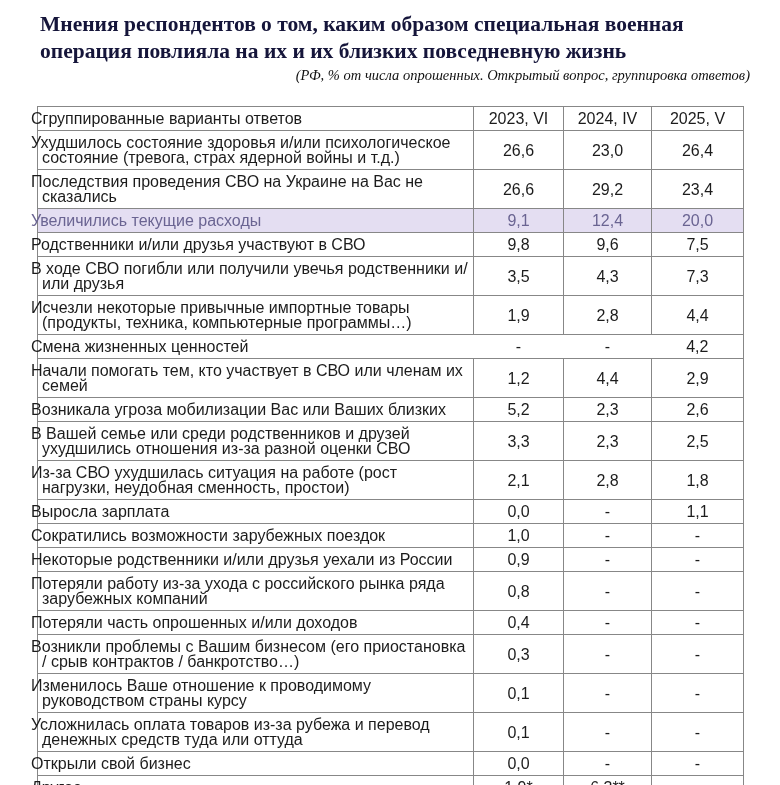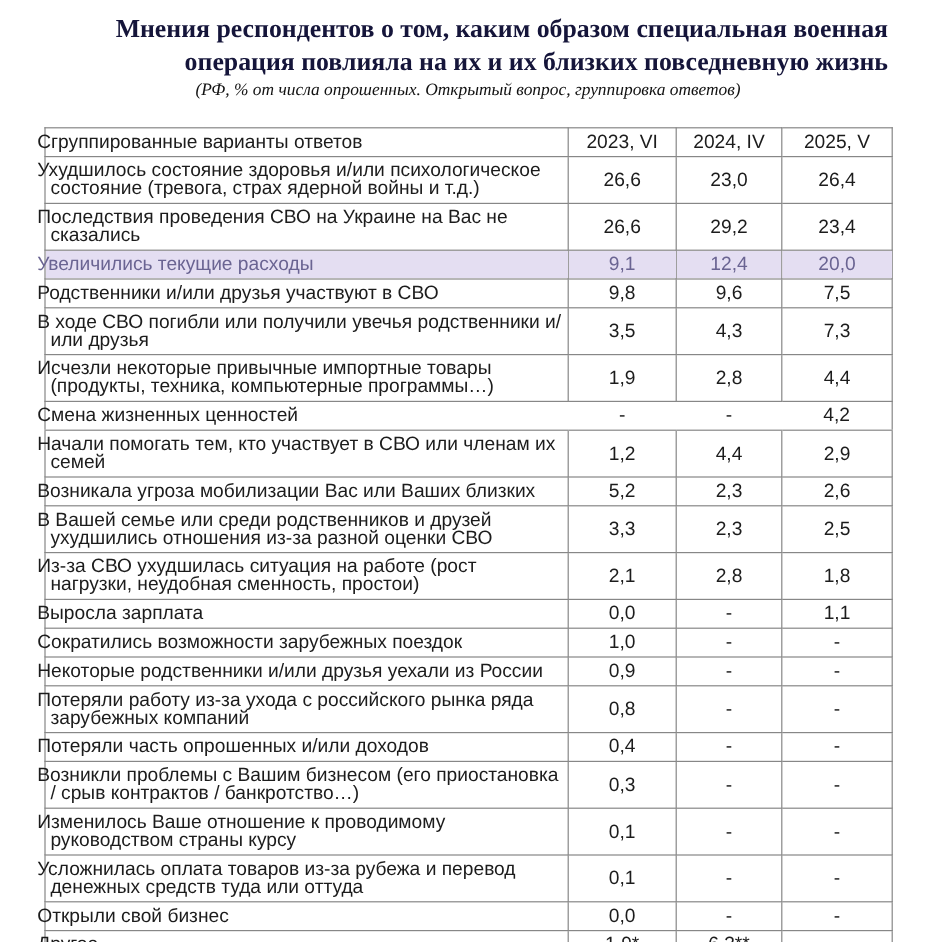--- a/index.html
+++ b/index.html
@@ -9,31 +9,31 @@
     --hl-bg:#e4def2;
     --hl-text:#6a6492;
   }
   *{box-sizing:border-box;margin:0;padding:0;}
   html,body{width:780px;height:785px;background:#ffffff;overflow:hidden;}
   body{font-family:"Liberation Sans", sans-serif;color:var(--text);position:relative;}
 
   .title{
     margin:11px auto 0 auto;
     width:700px;
-    text-align:right;
+    text-align:left;
     font-family:"Liberation Serif", serif;
     font-weight:bold;
     font-size:21.5px;
     line-height:1.26;
     color:var(--title);
   }
   .subtitle{
     margin:2px auto 0 auto;
     width:720px;
-    text-align:center;
+    text-align:right;
     font-family:"Liberation Serif", serif;
     font-style:italic;
     font-size:14.5px;
     color:#111111;
   }
 
   table.results{
     margin:22px 0 0 37px;
     width:706px;
     table-layout:fixed;

